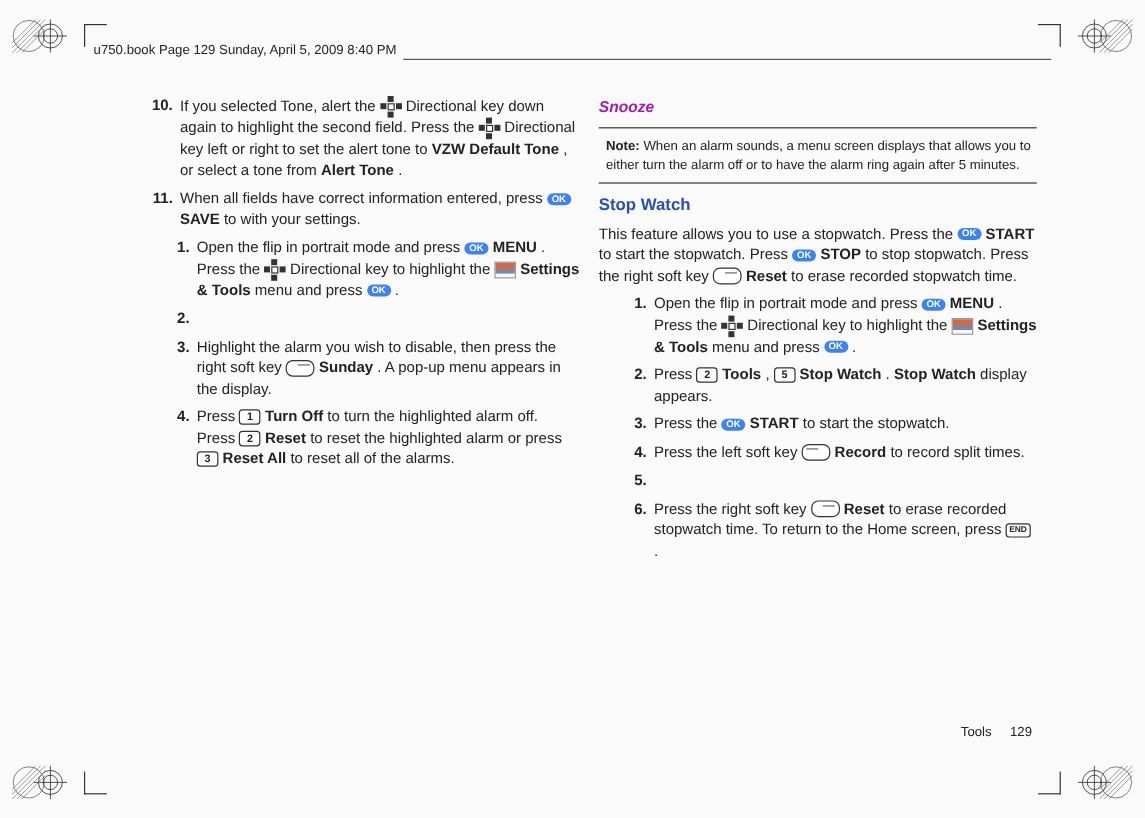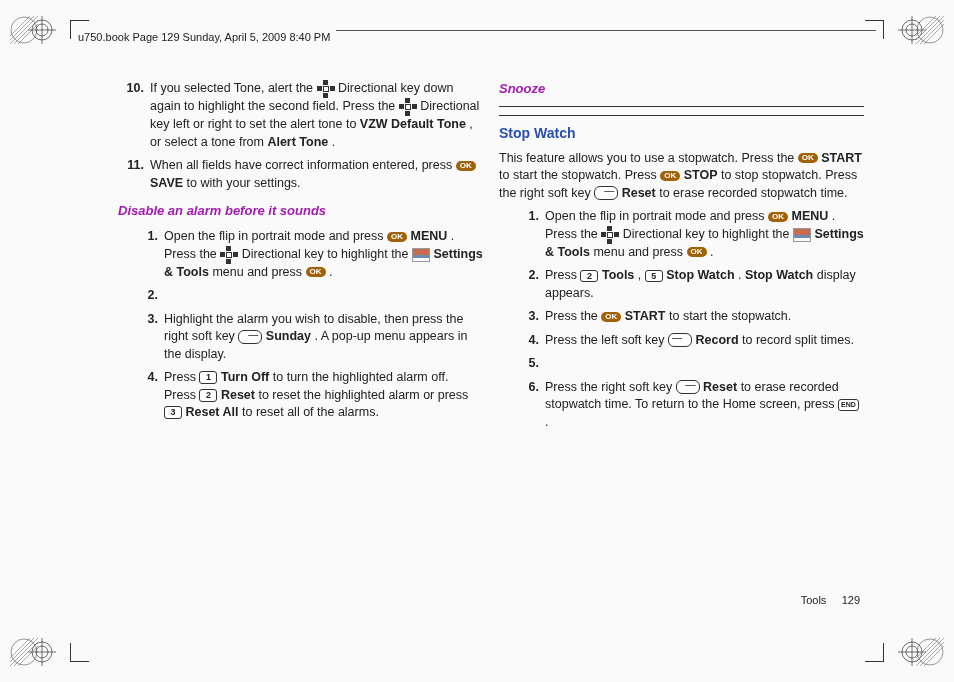--- a/index.html
+++ b/index.html
@@ -29,21 +29,21 @@
   }
   .regmark svg { width:100%; height:100%; }
   .header-strip {
     position: absolute;
     top: 30px;
     left: 78px;
     right: 78px;
     height: 20px;
     font-size: 11px;
     display:flex;
-    align-items:flex-start;
+    align-items:flex-end;
   }
   .header-line {
     flex:1;
     height:1px;
     background:#555;
     margin-left:6px;
   }
   .columns {
     position: absolute;
     top: 80px;
@@ -67,21 +67,21 @@
   .sec-head {
     color: #2a4fb0;
     font-weight: bold;
     font-size: 14px;
     margin: 8px 0 6px 0;
   }
   .rule { height:1px; background:#333; margin: 4px 0 8px 0;}
   b { font-weight:bold; }
   .ok-pill {
     display:inline-block;
-    background:#a16207;
+    background:#3b82f6;
     color:#fff;
     font-size:8px;
     font-weight:bold;
     border-radius:6px;
     padding:1px 4px;
     vertical-align:middle;
     line-height:1;
   }
   .dpad {
     display:inline-block;
@@ -127,21 +127,21 @@
   }
   .settings-icon {
     display:inline-block;
     width:16px; height:12px;
     vertical-align:middle;
     background: linear-gradient(#c96b4e,#c96b4e) 0 0/100% 50% no-repeat, linear-gradient(#6b8db5,#6b8db5) 0 50%/100% 50% no-repeat;
     border:1px solid #999;
   }
   .footer {
     position:absolute;
-    bottom: 74px;
+    bottom: 64px;
     right: 94px;
     font-size: 11px;
   }
   .note { font-size: 11px; margin-bottom:6px; padding-left:6px;}
   .note b{font-size:11px;}
   .num-item-offset { padding-left: 14px; }
 </style>
 </head>
 <body>
 
@@ -258,21 +258,20 @@
     <div class="num-item">
       <div class="n">11.</div>
       <div class="c">
         <span>When all fields have correct information entered, press </span>
         <span class="ok-pill">OK</span>
         <b>SAVE</b>
         <span> to with your settings.</span>
       </div>
     </div>
 
-    <div class="subhead">Disable an alarm before it sounds</div>
 
     <div class="num-item num-item-offset">
       <div class="n">1.</div>
       <div class="c">
         <span>Open the flip in portrait mode and press </span>
         <span class="ok-pill">OK</span>
         <b>MENU</b>
         <span>. Press the </span>
         <span class="dpad"><span class="u"></span><span class="d"></span><span class="l"></span><span class="r"></span><span class="c"></span></span>
         <span> Directional key to highlight the </span>
@@ -312,20 +311,23 @@
         <b>Reset All</b>
         <span> to reset all of the alarms.</span>
       </div>
     </div>
 
   </div>
 
   <div class="col">
     <div class="subhead" style="margin-top:0;">Snooze</div>
     <div class="rule"></div>
+    <div class="note">
+      <b>Note:</b><span> When an alarm sounds, a menu screen displays that allows you to either turn the alarm off or to have the alarm ring again after 5 minutes.</span>
+    </div>
     <div class="rule"></div>
 
     <div class="sec-head">Stop Watch</div>
     <div>
       <span>This feature allows you to use a stopwatch. Press the </span>
       <span class="ok-pill">OK</span>
       <b>START</b>
       <span> to start the stopwatch. Press </span>
       <span class="ok-pill">OK</span>
       <b>STOP</b>

